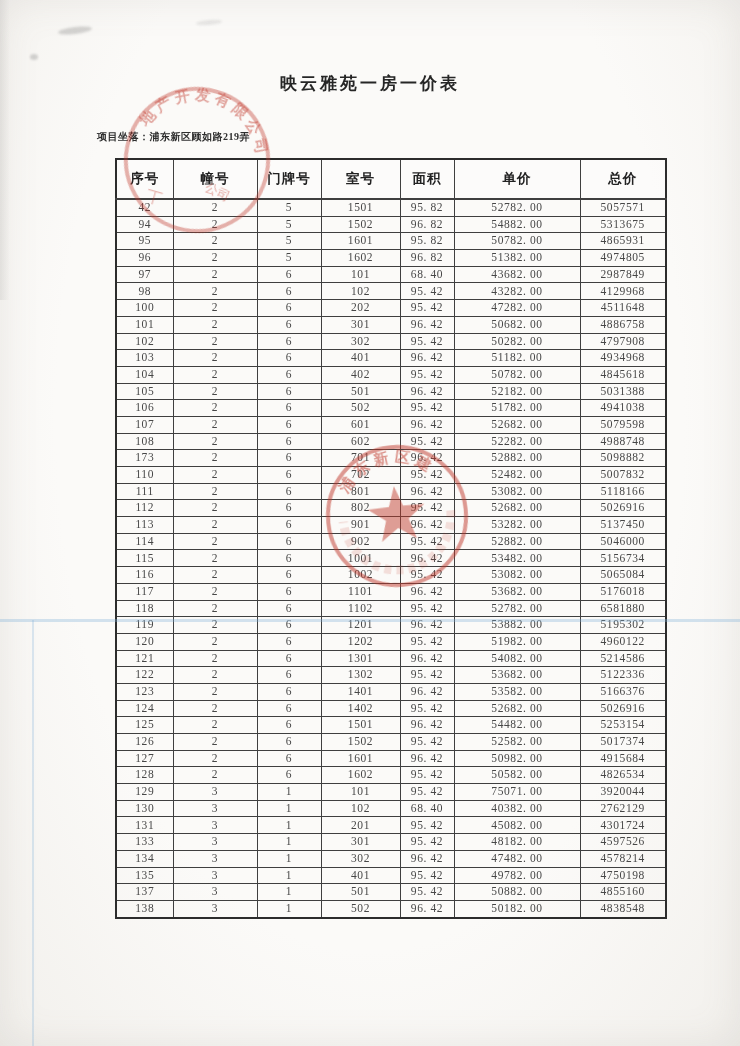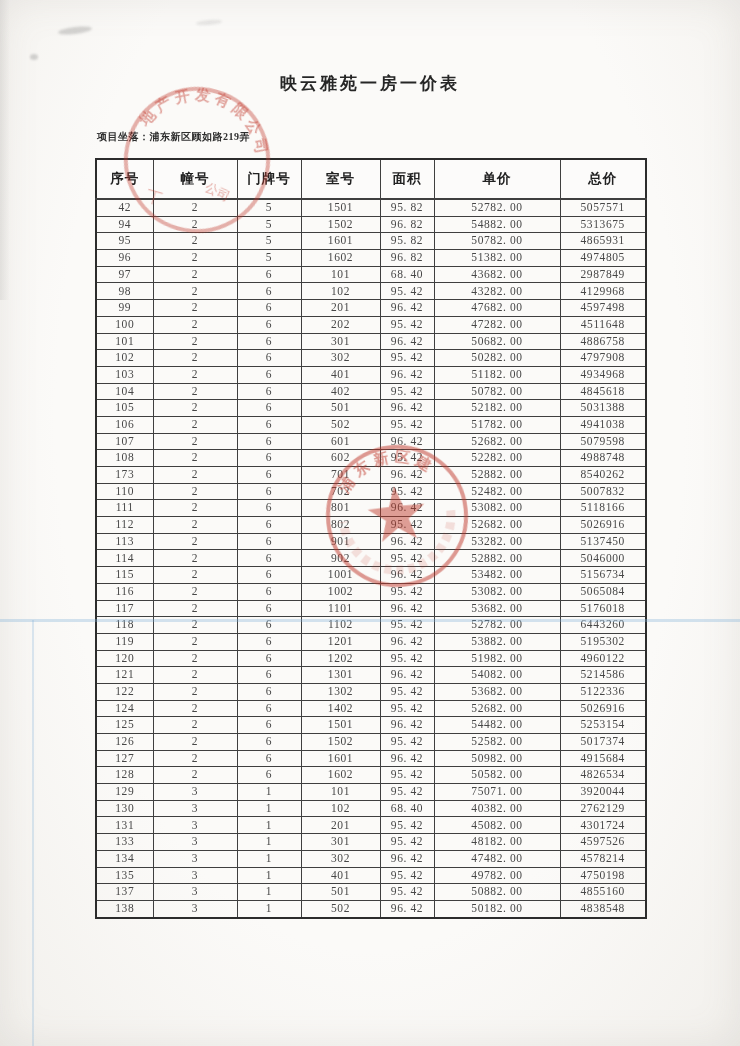--- a/index.html
+++ b/index.html
@@ -27,21 +27,21 @@
   .title{
     position:absolute;left:0;top:72px;width:740px;text-align:center;
     font-size:17px;font-weight:700;letter-spacing:3px;color:#262626;
   }
   .location{
     position:absolute;left:97px;top:130px;
     font-size:10px;font-weight:700;letter-spacing:.5px;color:#2e2e2e;
   }
 
   .price-table-wrap{position:absolute;left:95px;top:158px;width:550px;}
-  table{border-collapse:collapse;table-layout:fixed;width:550px;}
+  table{border-collapse:collapse;table-layout:fixed;width:550px;margin-left:20px;}
   table,th,td{border:1px solid #3f3f3f;}
   table{border:2px solid #2c2c2c;}
   thead th{
     height:36px;font-size:13.5px;font-weight:700;letter-spacing:1px;
     color:#222;border-bottom-width:2px;background:rgba(255,255,255,.25);
   }
   tbody td{
     height:15.7px;font-size:11.5px;text-align:center;vertical-align:middle;
     letter-spacing:.6px;color:#474747;padding:0;line-height:1;
     white-space:nowrap;overflow:hidden;
@@ -136,29 +136,20 @@
           <tr>
             <td>98</td>
             <td>2</td>
             <td>6</td>
             <td>102</td>
             <td>95. 42</td>
             <td>43282. 00</td>
             <td>4129968</td>
           </tr>
           <tr>
-            <td>99</td>
-            <td>2</td>
-            <td>6</td>
-            <td>201</td>
-            <td>96. 42</td>
-            <td>47682. 00</td>
-            <td>4597498</td>
-          </tr>
-          <tr>
             <td>100</td>
             <td>2</td>
             <td>6</td>
             <td>202</td>
             <td>95. 42</td>
             <td>47282. 00</td>
             <td>4511648</td>
           </tr>
           <tr>
             <td>101</td>
@@ -232,21 +223,21 @@
             <td>52282. 00</td>
             <td>4988748</td>
           </tr>
           <tr>
             <td>173</td>
             <td>2</td>
             <td>6</td>
             <td>701</td>
             <td>96. 42</td>
             <td>52882. 00</td>
-            <td>8540262</td>
+            <td>5098882</td>
           </tr>
           <tr>
             <td>110</td>
             <td>2</td>
             <td>6</td>
             <td>702</td>
             <td>95. 42</td>
             <td>52482. 00</td>
             <td>5007832</td>
           </tr>
@@ -313,21 +304,21 @@
             <td>53682. 00</td>
             <td>5176018</td>
           </tr>
           <tr>
             <td>118</td>
             <td>2</td>
             <td>6</td>
             <td>1102</td>
             <td>95. 42</td>
             <td>52782. 00</td>
-            <td>6443260</td>
+            <td>6581880</td>
           </tr>
           <tr>
             <td>119</td>
             <td>2</td>
             <td>6</td>
             <td>1201</td>
             <td>96. 42</td>
             <td>53882. 00</td>
             <td>5195302</td>
           </tr>
@@ -350,20 +341,29 @@
             <td>5214586</td>
           </tr>
           <tr>
             <td>122</td>
             <td>2</td>
             <td>6</td>
             <td>1302</td>
             <td>95. 42</td>
             <td>53682. 00</td>
             <td>5122336</td>
+          </tr>
+          <tr>
+            <td>123</td>
+            <td>2</td>
+            <td>6</td>
+            <td>1401</td>
+            <td>96. 42</td>
+            <td>53582. 00</td>
+            <td>5166376</td>
           </tr>
           <tr>
             <td>124</td>
             <td>2</td>
             <td>6</td>
             <td>1402</td>
             <td>95. 42</td>
             <td>52682. 00</td>
             <td>5026916</td>
           </tr>

